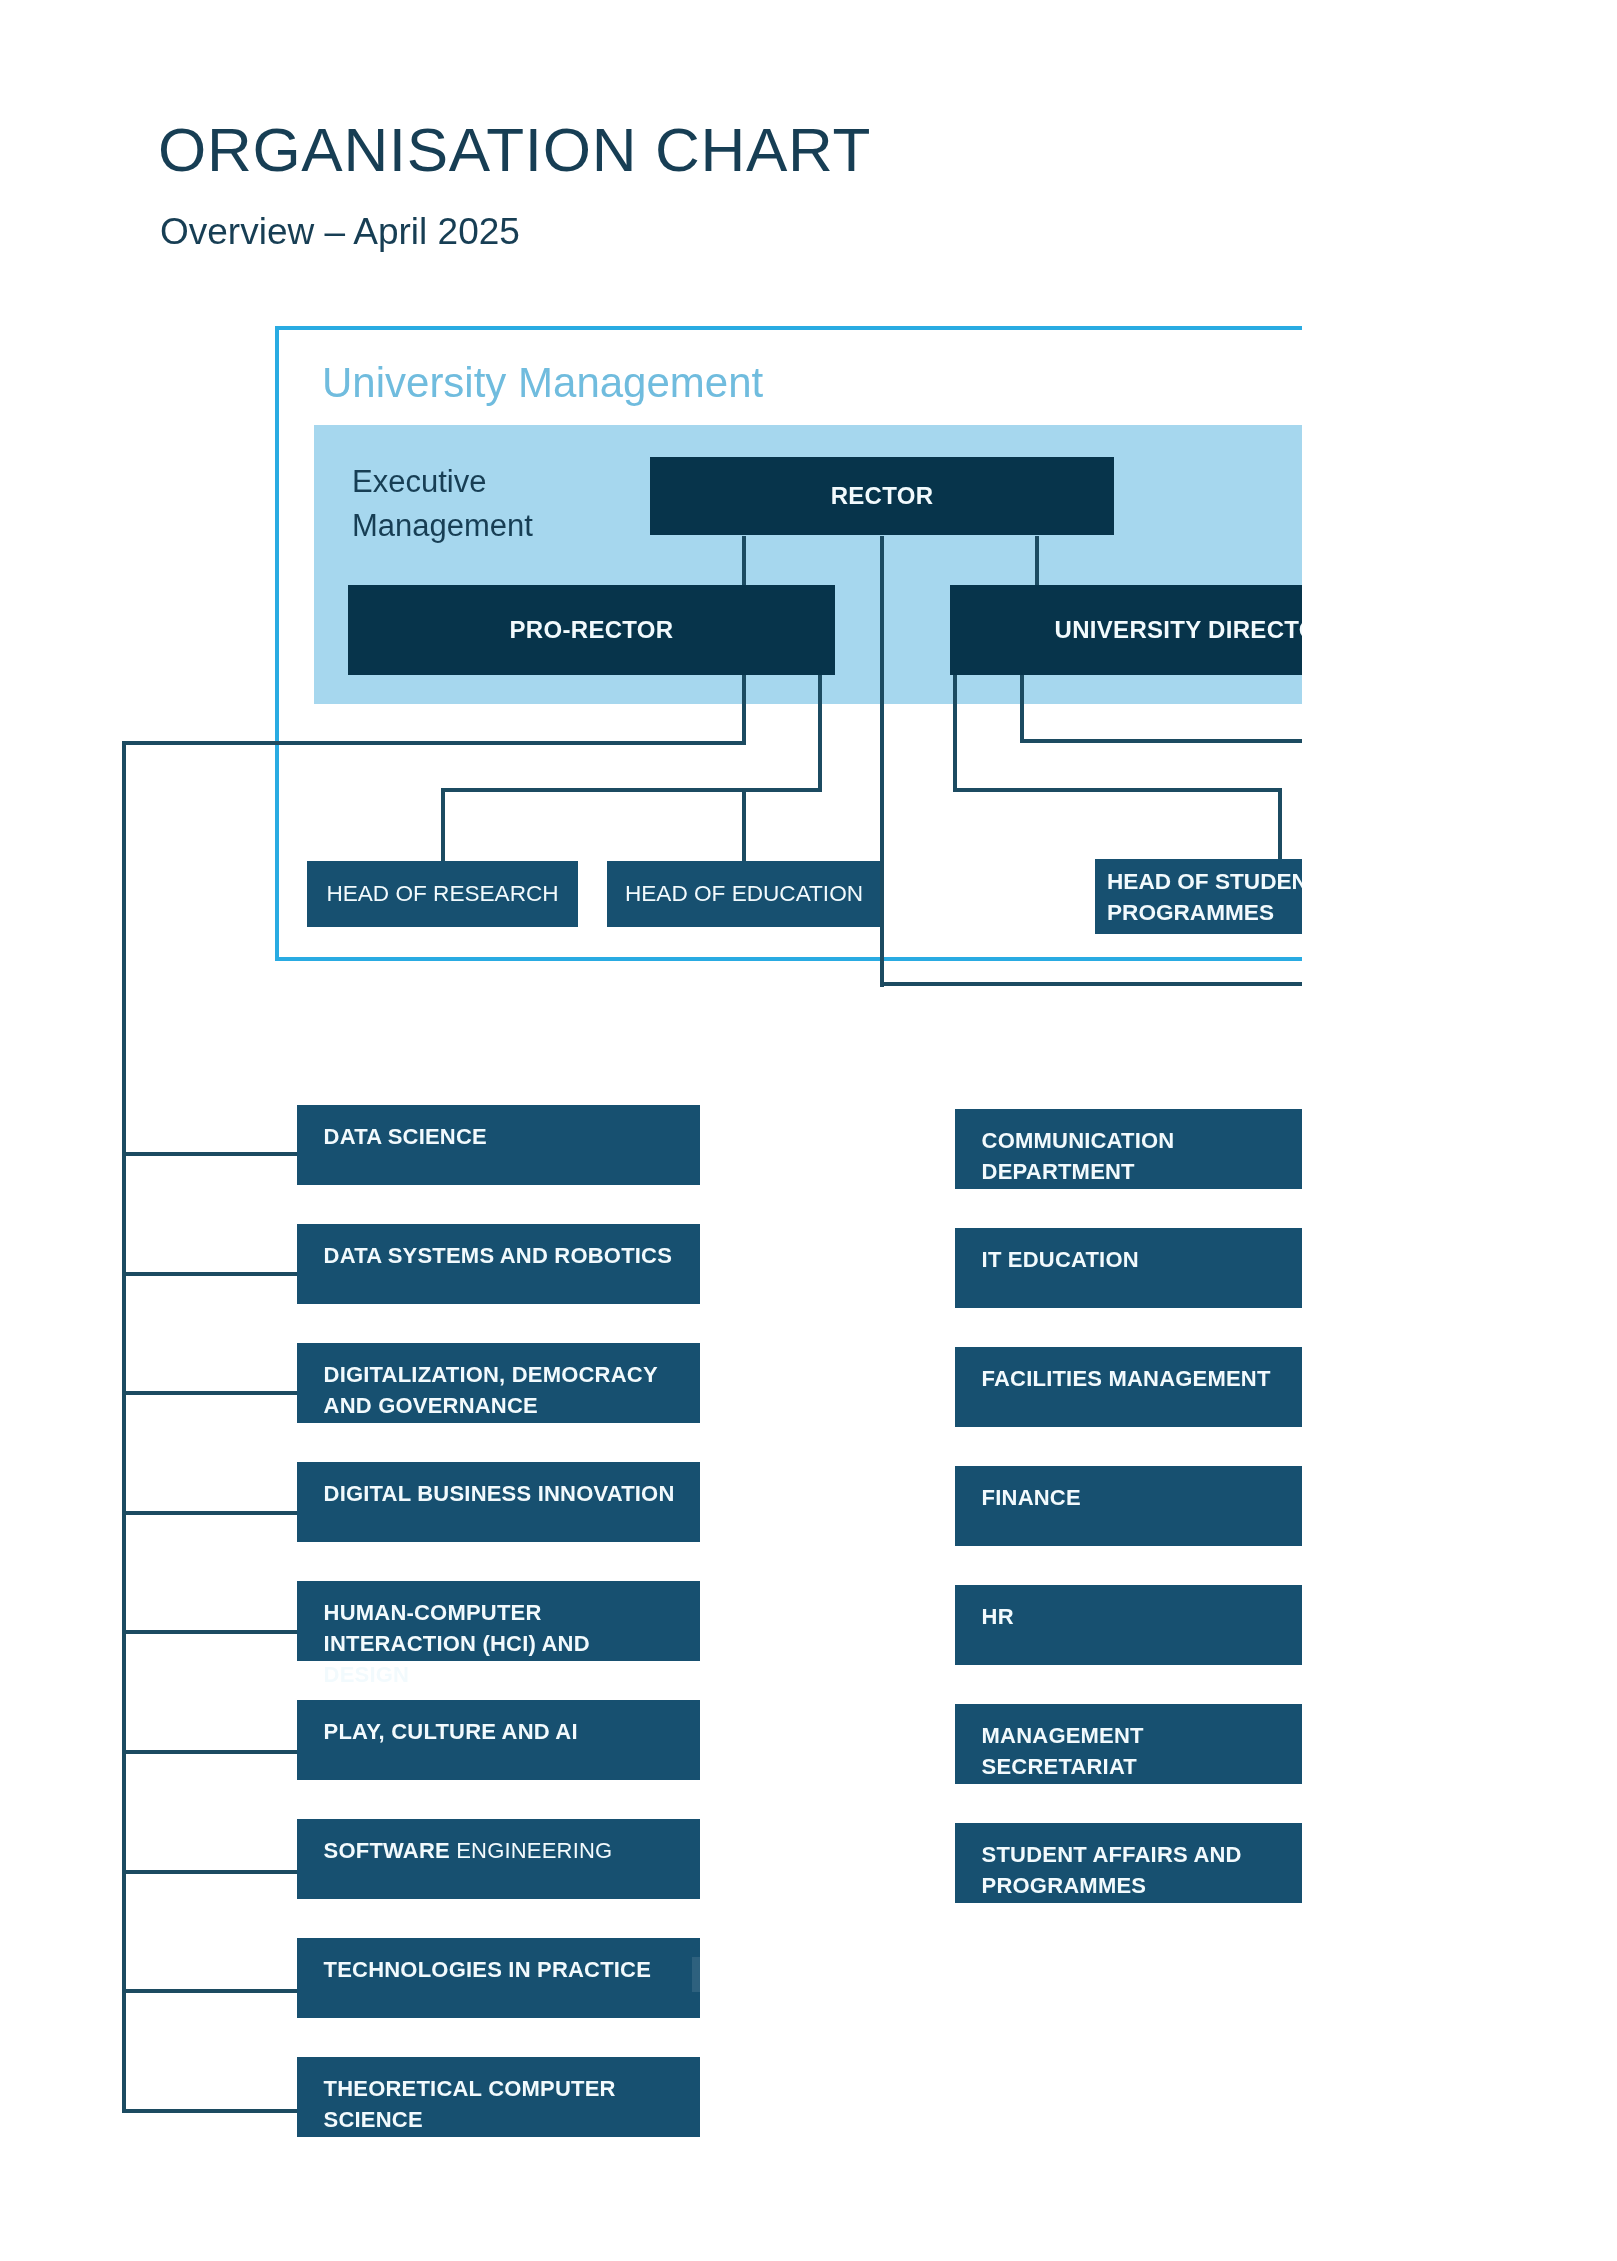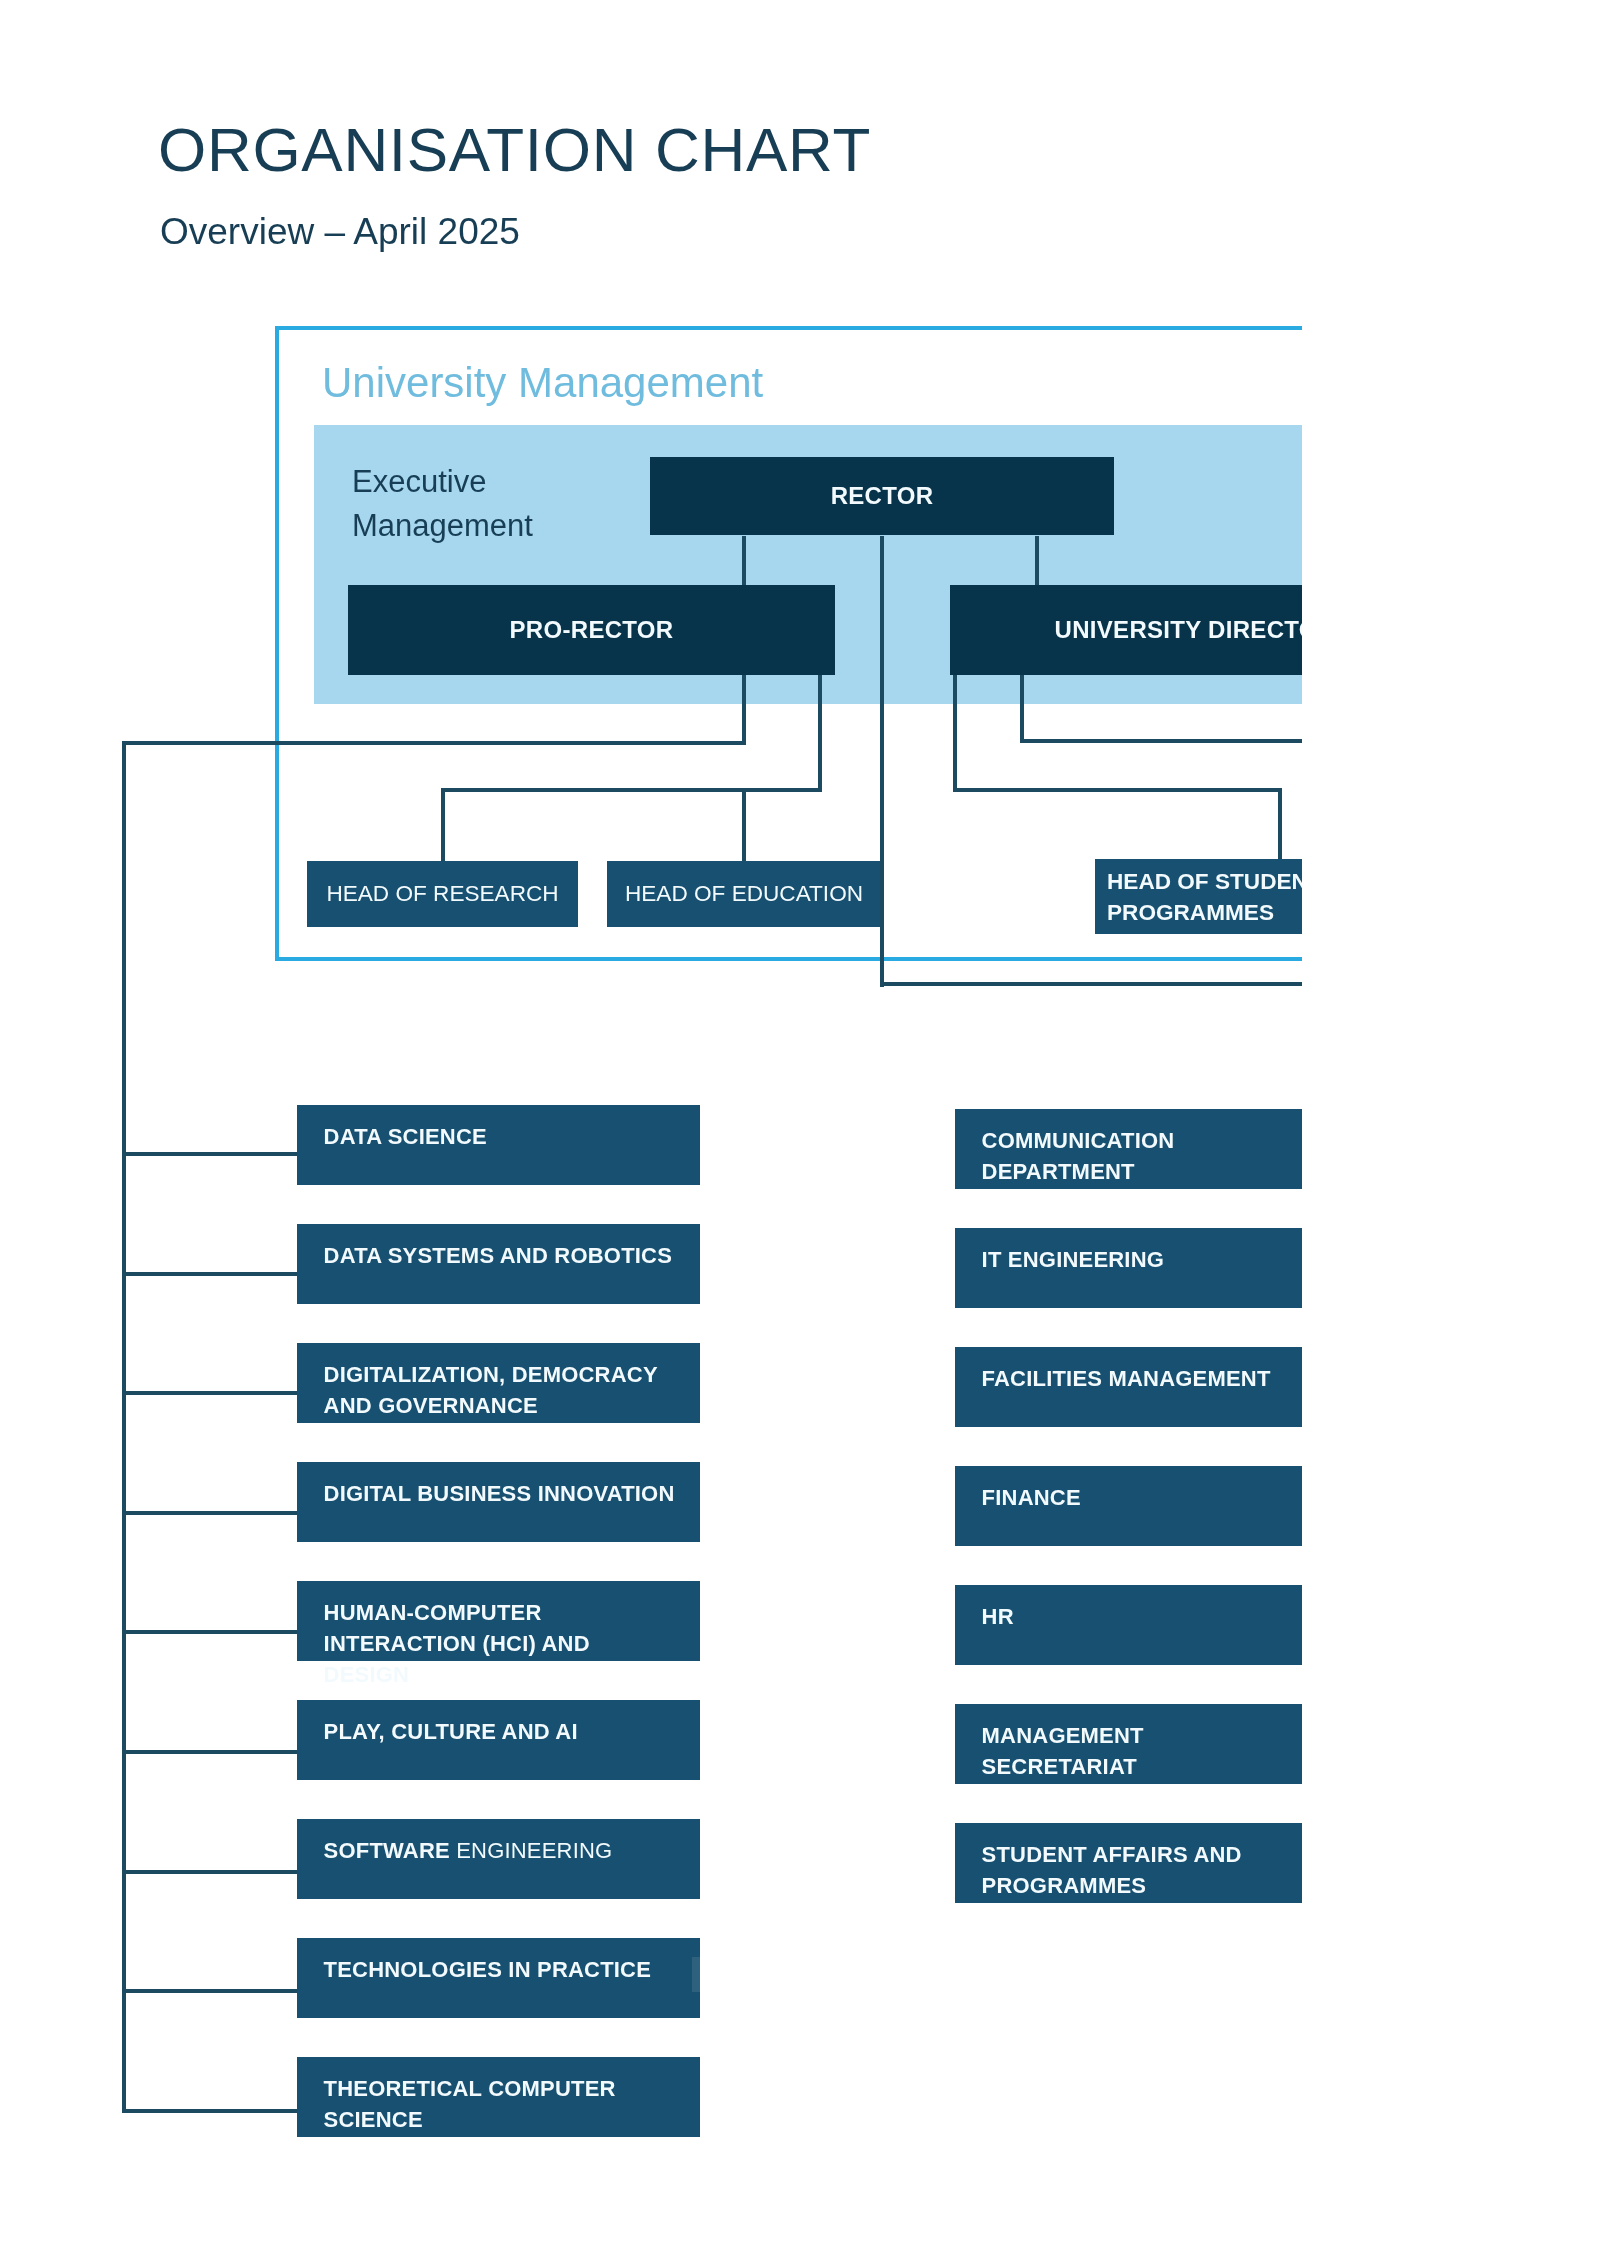--- a/index.html
+++ b/index.html
@@ -71,21 +71,21 @@
 INTERACTION (HCI) AND DESIGN</span></div>
       <div class="dept-box"><span>PLAY, CULTURE AND AI</span></div>
       <div class="dept-box"><span>SOFTWARE </span><span class="light">ENGINEERING</span></div>
       <div class="dept-box"><span>TECHNOLOGIES IN PRACTICE</span></div>
       <div class="dept-box"><span>THEORETICAL COMPUTER
 SCIENCE</span></div>
     </div>
   <div class="col col-right" id="col-right">
       <div class="dept-box"><span>COMMUNICATION
 DEPARTMENT</span></div>
-      <div class="dept-box"><span>IT ENGINEERING</span></div>
+      <div class="dept-box"><span>IT EDUCATION</span></div>
       <div class="dept-box"><span>FACILITIES MANAGEMENT</span></div>
       <div class="dept-box"><span>FINANCE</span></div>
       <div class="dept-box"><span>HR</span></div>
       <div class="dept-box"><span>MANAGEMENT
 SECRETARIAT</span></div>
       <div class="dept-box"><span>STUDENT AFFAIRS AND
 PROGRAMMES</span></div>
     </div>
 
   <div id="connectors">

